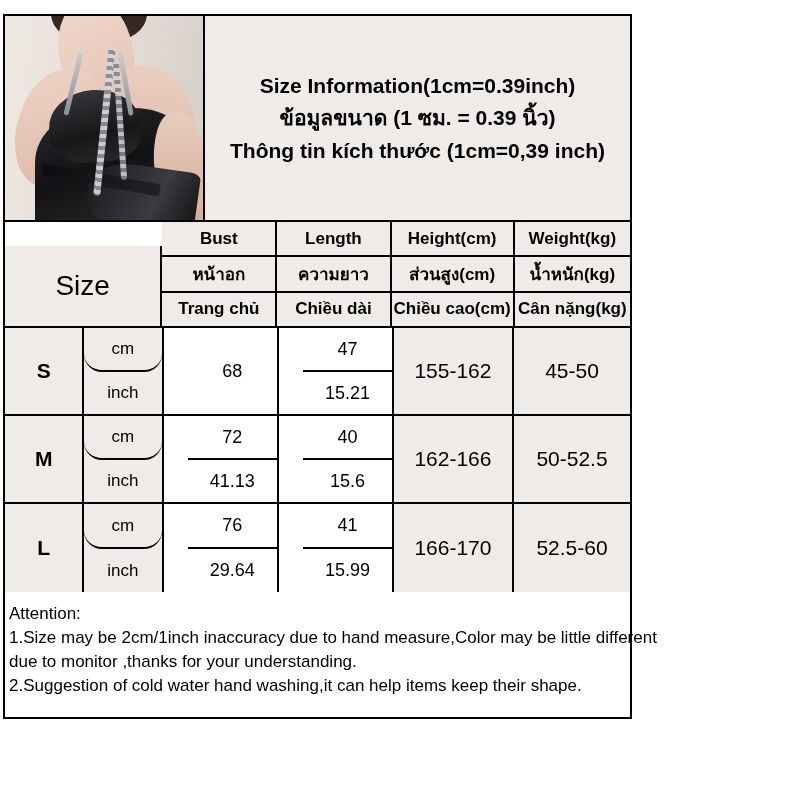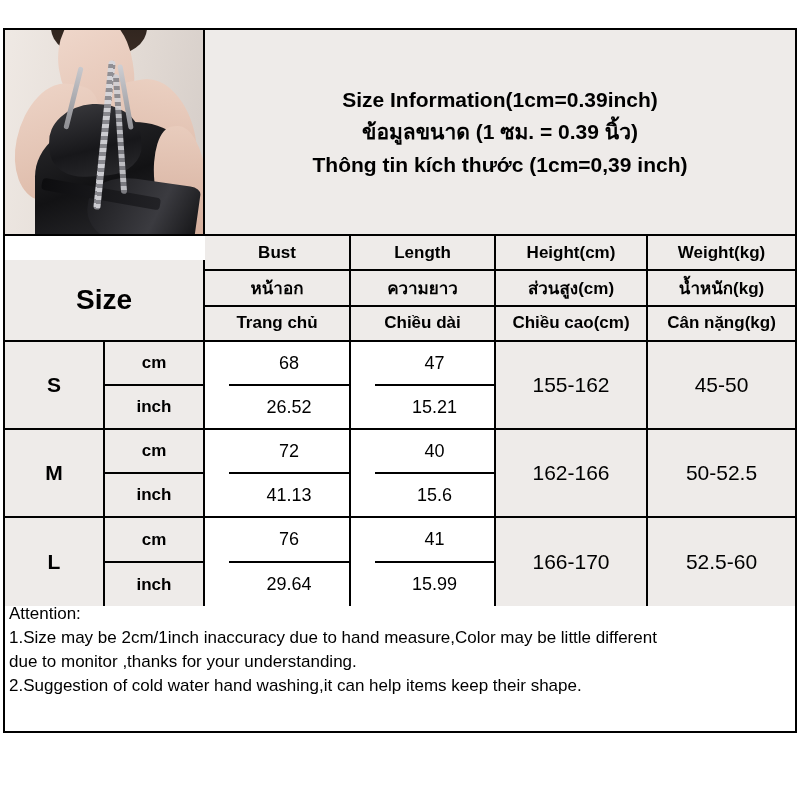--- a/index.html
+++ b/index.html
@@ -20,22 +20,22 @@
     width: 800px;
     height: 800px;
     background: #ffffff;
     box-sizing: border-box;
   }
 
   
   .chart {
     position: absolute;
     left: 3px;
-    top: 28px;
-    width: 794px;
+    top: 14px;
+    width: 629px;
     height: 705px;
     border: 2px solid #000000;
     box-sizing: border-box;
     background: #ffffff;
   }
 
   
   .header-band {
     display: flex;
     height: 206px;
@@ -198,21 +198,21 @@
   }
   .size-label-cell {
     width: 200px;
     box-sizing: border-box;
     border-right: 2px solid #000000;
     background: #eeebe9;
     display: flex;
     align-items: center;
     justify-content: center;
     font-size: 28px;
-    font-weight: bold;
+    font-weight: normal;
     margin-top: 24px;
   }
   .head-col {
     box-sizing: border-box;
     border-right: 2px solid #000000;
     background: #eeebe9;
     display: flex;
     flex-direction: column;
   }
   .head-col:last-child { border-right: none; }
@@ -263,23 +263,24 @@
     display: flex;
     flex-direction: column;
     background: #eeebe9;
   }
   .unit-col .u {
     flex: 1;
     display: flex;
     align-items: center;
     justify-content: center;
     font-size: 17px;
-    font-weight: bold;
-    border-bottom: 2px solid #000000;
-    box-sizing: border-box;
+    font-weight: normal;
+    border-bottom: 2px solid #000000;
+    box-sizing: border-box;
+    border-radius: 18px;
   }
   .unit-col .u:last-child { border-bottom: none; }
 
   .val-col {
     box-sizing: border-box;
     border-right: 2px solid #000000;
     display: flex;
     flex-direction: column;
     background: #ffffff;
   }
@@ -381,21 +382,20 @@
     </div>
 
     <div class="size-row">
       <div class="cell-size">S</div>
       <div class="unit-col">
         <div class="u">cm</div>
         <div class="u">inch</div>
       </div>
       <div class="val-col w-bust">
         <div class="v">68</div>
-        <div class="v">26.52</div>
       </div>
       <div class="val-col w-len">
         <div class="v">47</div>
         <div class="v">15.21</div>
       </div>
       <div class="merge-col w-hei">155-162</div>
       <div class="merge-col w-wei">45-50</div>
     </div>
 
     <div class="size-row">

